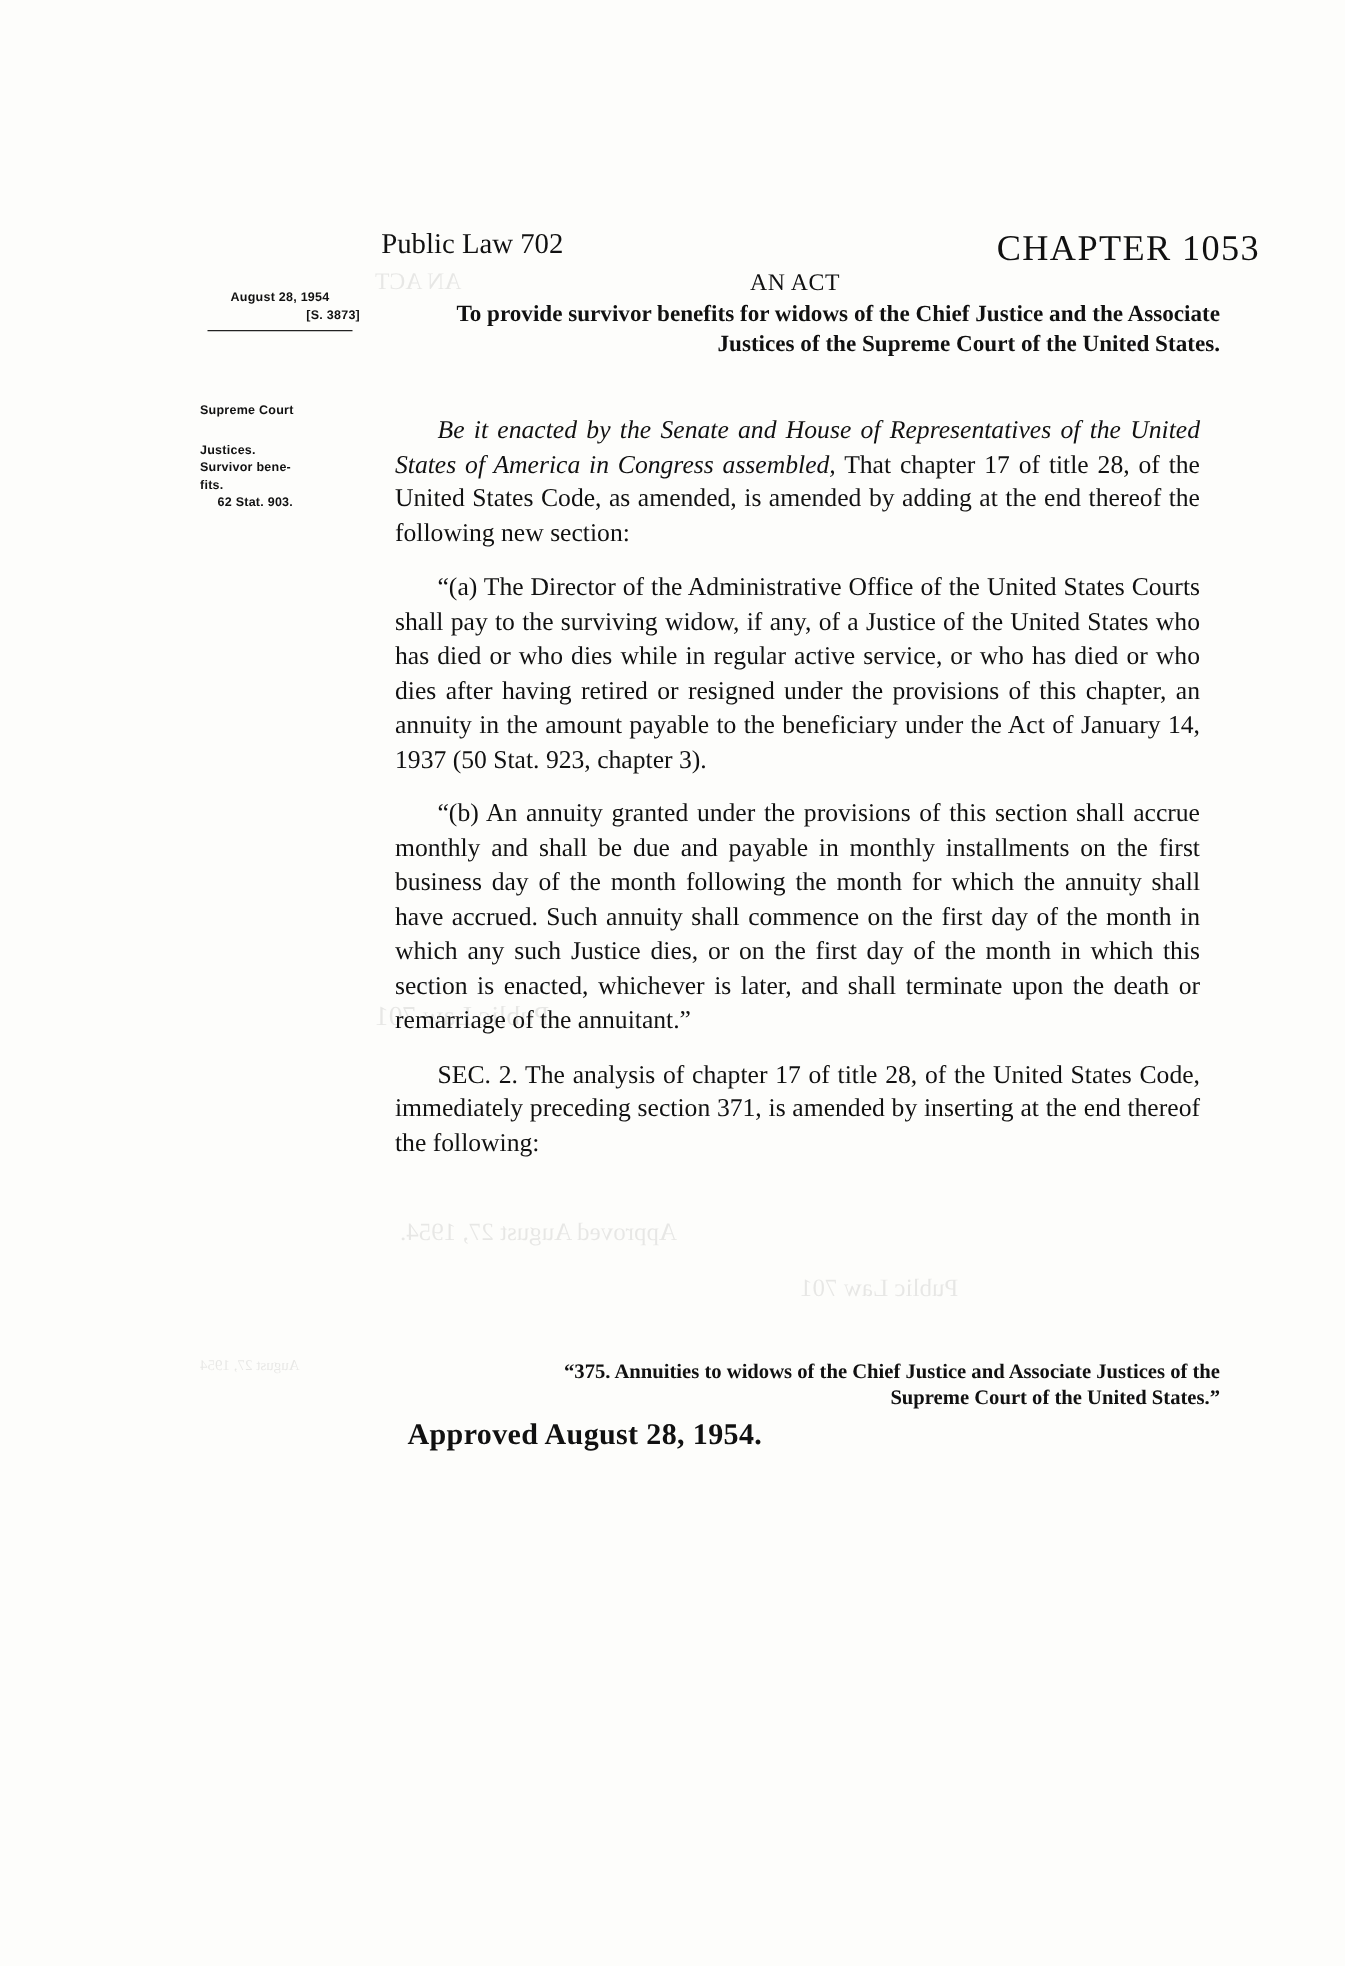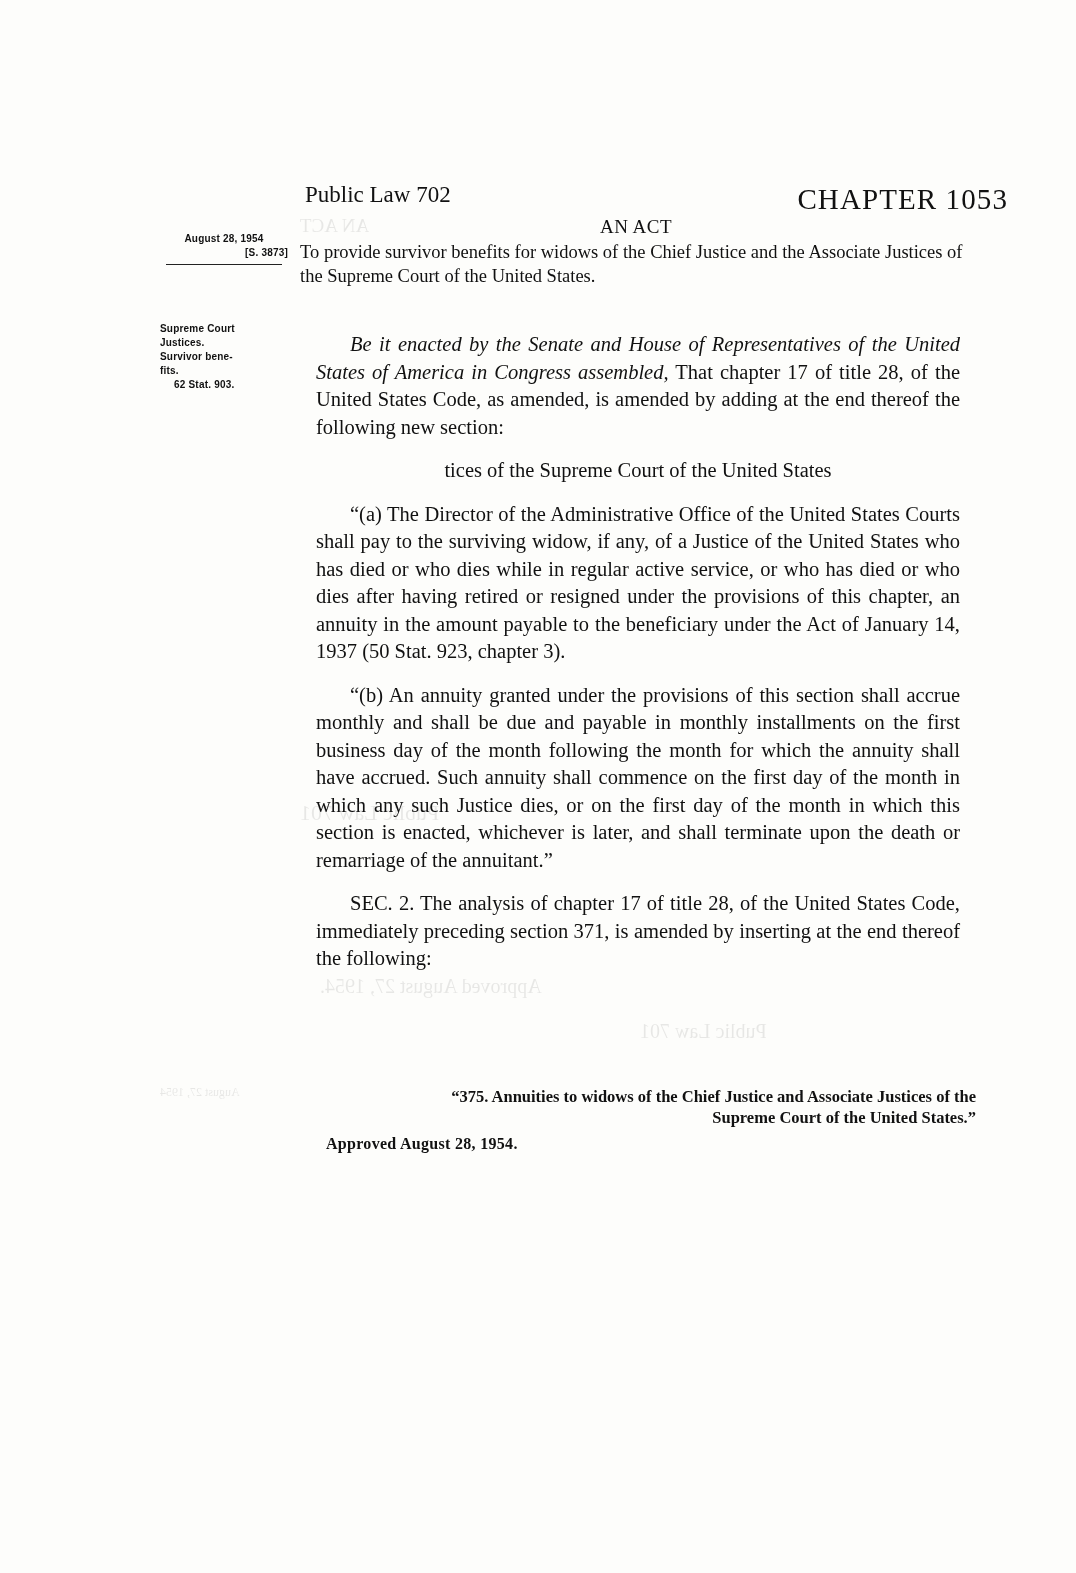--- a/index.html
+++ b/index.html
@@ -84,23 +84,23 @@
     width: 672px;
     text-align: center;
     font-size: 19px;
     letter-spacing: 0.5px;
   }
   .act-desc {
     position: absolute;
     left: 300px;
     top: 240px;
     width: 676px;
-    text-align: left;
+    text-align: right;
     font-size: 18.5px;
-    font-weight: normal;
+    font-weight: bold;
     line-height: 24px;
   }
 
   
   .margin-note {
     position: absolute;
     font-family: "Liberation Sans", sans-serif;
     font-size: 10px;
     font-weight: bold;
     color: #111;
@@ -125,21 +125,21 @@
     top: 264px;
     width: 116px;
     border-bottom: 1.5px solid #222;
   }
   .note-block {
     left: 160px;
     top: 322px;
     width: 140px;
   }
   .note-block div { white-space: nowrap; }
-  .nb-line2 { margin-left: 0; }
+  .nb-line2 { margin-left: 0; margin-top: 18px; }
 
   
   .body {
     position: absolute;
     left: 300px;
     top: 315px;
     width: 676px;
     font-size: 20.5px;
     line-height: 27.5px;
     text-align: justify;
@@ -171,21 +171,21 @@
     text-align: right;
   }
   .analysis .l2 {
     display: block;
     margin-left: 48px;
   }
   .approved {
     position: absolute;
     left: 326px;
     top: 1135px;
-    font-size: 16px;
+    font-size: 24px;
     font-weight: bold;
     letter-spacing: 0.3px;
   }
 </style>
 </head>
 <body>
 
 <div class="page">
 
   <div class="bleed" style="left:300px; top:215px; font-size:19px;">AN ACT</div>
@@ -209,21 +209,20 @@
     <div class="nb-line2">Justices.</div>
     <div>Survivor  bene-</div>
     <div>fits.</div>
     <div style="margin-left:14px;">62 Stat. 903.</div>
   </div>
 
   <div class="body">
     <p class="indent"><span class="enacting">Be it enacted by the Senate and House of Representatives of the United States of America in Congress assembled,</span><span> That chapter 17 of title 28, of the United States Code, as amended, is amended by adding at the end thereof the following new section:</span></p>
 
     <p class="sec375">
-      <span class="ctr">tices of the Supreme Court of the United States</span>
     </p>
 
     <p class="indent">“(a)  The Director of the Administrative Office of the United States Courts shall pay to the surviving widow, if any, of a Justice of the United States who has died or who dies while in regular active service, or who has died or who dies after having retired or resigned under the provisions of this chapter, an annuity in the amount payable to the beneficiary under the Act of January 14, 1937 (50 Stat. 923, chapter 3).</p>
     <p class="indent">“(b)  An annuity granted under the provisions of this section shall accrue monthly and shall be due and payable in monthly installments on the first business day of the month following the month for which the annuity shall have accrued.  Such annuity shall commence on the first day of the month in which any such Justice dies, or on the first day of the month in which this section is enacted, whichever is later, and shall terminate upon the death or remarriage of the annuitant.”</p>
     <p class="indent">SEC. 2.  The analysis of chapter 17 of title 28, of the United States Code, immediately preceding section 371, is amended by inserting at the end thereof the following:</p>
   </div>
 
   <div class="analysis">
     <span>“375. Annuities to widows of the Chief Justice and Associate Justices of the</span>
     <span class="l2">Supreme Court of the United States.”</span>

